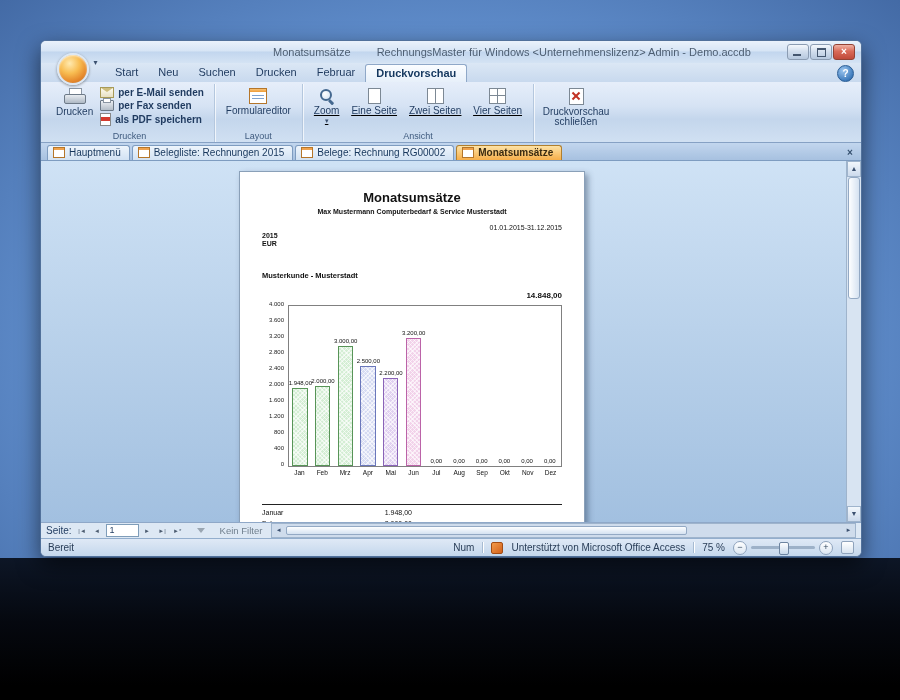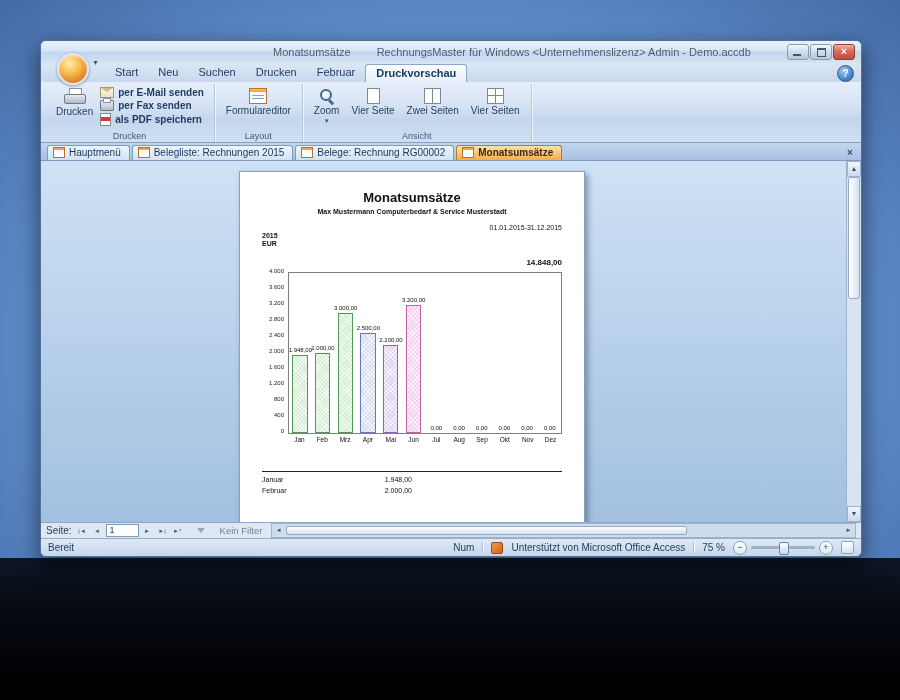--- a/index.html
+++ b/index.html
@@ -50,21 +50,21 @@
   .ribbon{height:58px;flex:0 0 auto;display:flex;padding:2px 4px 0 4px;position:relative;
     background:linear-gradient(#e6eefa,#d6e3f4 40%,#c4d6ec 62%,#d0e0f2);
     border-bottom:1px solid #86a1c4;}
   .rgroup{position:relative;display:flex;align-items:flex-start;padding:2px 7px 13px 7px;
     border-right:1px solid #b4c7de;box-shadow:1px 0 0 rgba(255,255,255,.7);}
   .glabel{position:absolute;left:0;right:0;bottom:1px;text-align:center;font-size:9px;color:#3e5a7e;}
   .bigbtn{display:flex;flex-direction:column;align-items:center;gap:2px;padding:2px 4px;border-radius:3px;
     font-size:10px;color:#1f3a5f;text-align:center;line-height:10px;}
   .smallcol{display:flex;flex-direction:column;justify-content:flex-start;gap:2px;padding-top:1px;}
   .smallbtn{display:flex;align-items:center;gap:4px;font-size:10px;color:#1f3a5f;padding:0 3px;white-space:nowrap;font-weight:bold;}
-  .viewrow{display:flex;gap:4px;}
+  .viewrow{display:flex;gap:4px;text-decoration:underline;}
   .dd{font-size:7px;color:#3c5170;line-height:6px;}
 
   
   .ic{display:inline-block;position:relative;flex:0 0 auto;}
   .ic-print{width:22px;height:17px;}
   .ic-print::before{content:'';position:absolute;left:5px;top:0;width:11px;height:6px;background:#fff;border:1px solid #8a95a2;}
   .ic-print::after{content:'';position:absolute;left:0;top:6px;width:20px;height:8px;border:1px solid #6d7a88;border-radius:2px;
     background:linear-gradient(#e8ecf1,#aeb9c5);}
   .ic-mail{width:12px;height:9px;background:linear-gradient(#fffdf2,#e7dfc2);border:1px solid #a89a58;}
   .ic-mail::before{content:'';position:absolute;left:0;top:0;border-left:6px solid transparent;border-right:6px solid transparent;border-top:4px solid #cdbd7e;}
@@ -244,35 +244,41 @@
     <div class="rgroup">
       <div class="viewrow">
         <div class="bigbtn">
           <span class="ic ic-zoom"></span>
           <span>Zoom</span>
           <span class="dd">▾</span>
         </div>
         <div id="view-buttons" class="viewrow">
             <div class="bigbtn">
               <span class="ic ic-page1"></span>
-              <span>Vier Seite</span>
+              <span>Eine Seite</span>
             </div>
             <div class="bigbtn">
               <span class="ic ic-page2"></span>
               <span>Zwei Seiten</span>
             </div>
             <div class="bigbtn">
               <span class="ic ic-page4"></span>
               <span>Vier Seiten</span>
             </div>
           </div>
       </div>
       <div class="glabel">Ansicht</div>
     </div>
 
+    <div class="rgroup" style="border-right:none;box-shadow:none;">
+      <div class="bigbtn" style="max-width:62px;">
+        <span class="ic ic-closeprev"></span>
+        <span>Druckvorschau schließen</span>
+      </div>
+    </div>
   </div>
 
   <div class="doctabs">
     <div id="doc-tabs" style="display:flex;gap:2px;align-items:flex-start;">
         <div class="dtab">
           <span class="doc-ic"></span>
           <span>Hauptmenü</span>
         </div>
         <div class="dtab">
           <span class="doc-ic"></span>
@@ -290,20 +296,21 @@
     <div class="dt-close">×</div>
   </div>
 
   <div class="preview">
     <div class="page">
       <div class="p-title">Monatsumsätze</div>
       <div class="p-sub">Max Mustermann Computerbedarf &amp; Service Musterstadt</div>
       <div class="p-date">01.01.2015-31.12.2015</div>
       <div class="p-year">2015</div>
       <div class="p-cur">EUR</div>
+      <div class="p-cust">Musterkunde - Musterstadt</div>
       <div class="p-total">14.848,00</div>
 
       <div class="chart">
         <div class="yaxis" id="y-axis">
             <span class="ytick" style="bottom: -3px;">0</span>
             <span class="ytick" style="bottom: 13px;">400</span>
             <span class="ytick" style="bottom: 29px;">800</span>
             <span class="ytick" style="bottom: 45px;">1.200</span>
             <span class="ytick" style="bottom: 61px;">1.600</span>
             <span class="ytick" style="bottom: 77px;">2.000</span>

